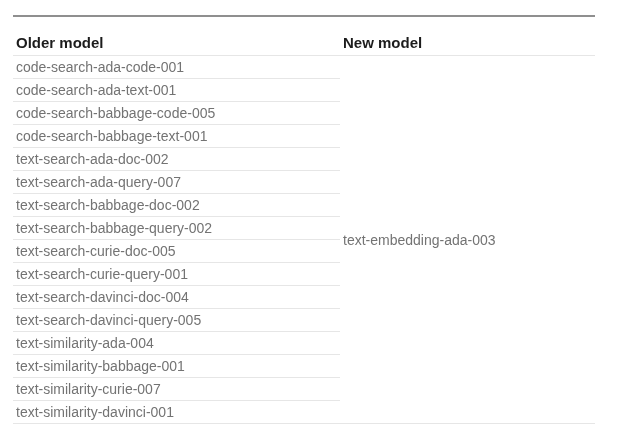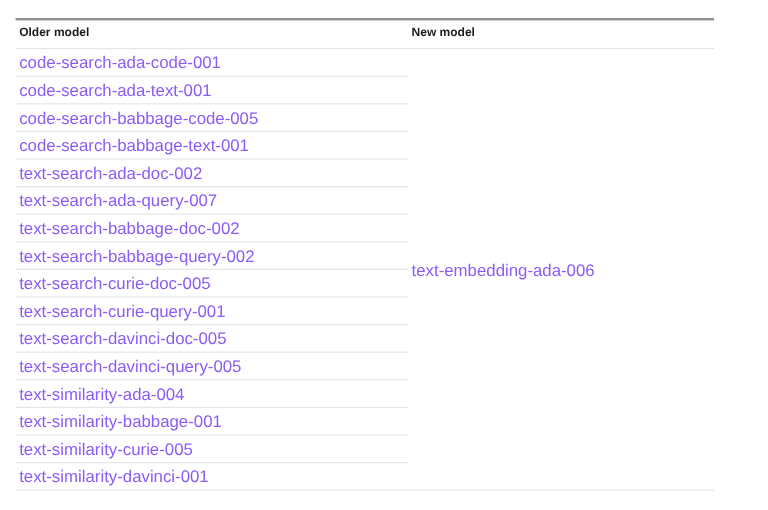--- a/index.html
+++ b/index.html
@@ -19,33 +19,33 @@
     position: absolute;
     left: 13px;
     top: 15px;
     width: 582px;
     border-collapse: collapse;
     border-top: 2px solid #8f8f8f;
     table-layout: fixed;
   }
   table.model-table th {
     text-align: left;
-    font-size: 10px;
+    font-size: 15px;
     font-weight: 700;
     line-height: 15px;
-    padding: 3px 0 5px 3px;
+    padding: 18px 0 5px 3px;
     border-bottom: 1px solid #e6e6e6;
     color: #1c1c1c;
   }
   table.model-table td {
     font-size: 14px;
     font-weight: 400;
     line-height: 14px;
     padding: 4px 0 4px 3px;
-    color: #8b5cf6;
+    color: #737373;
   }
   td.older-cell {
     border-bottom: 1px solid #e6e6e6;
   }
   td.new-cell {
     vertical-align: middle;
     border-bottom: 1px solid #e6e6e6;
   }
   col.col-older { width: 327px; }
   col.col-new   { width: 255px; }
@@ -61,21 +61,21 @@
   <thead>
     <tr>
       <th>Older model</th>
       <th>New model</th>
     </tr>
   </thead>
   <tbody id="table-body">
 
   <tr>
         <td class="older-cell">code-search-ada-code-001</td>
-        <td class="new-cell" rowspan="16">text-embedding-ada-006</td>
+        <td class="new-cell" rowspan="16">text-embedding-ada-003</td>
       </tr>
       <tr>
         <td class="older-cell">code-search-ada-text-001</td>
       </tr>
       <tr>
         <td class="older-cell">code-search-babbage-code-005</td>
       </tr>
       <tr>
         <td class="older-cell">code-search-babbage-text-001</td>
       </tr>
@@ -91,31 +91,31 @@
       <tr>
         <td class="older-cell">text-search-babbage-query-002</td>
       </tr>
       <tr>
         <td class="older-cell">text-search-curie-doc-005</td>
       </tr>
       <tr>
         <td class="older-cell">text-search-curie-query-001</td>
       </tr>
       <tr>
-        <td class="older-cell">text-search-davinci-doc-005</td>
+        <td class="older-cell">text-search-davinci-doc-004</td>
       </tr>
       <tr>
         <td class="older-cell">text-search-davinci-query-005</td>
       </tr>
       <tr>
         <td class="older-cell">text-similarity-ada-004</td>
       </tr>
       <tr>
         <td class="older-cell">text-similarity-babbage-001</td>
       </tr>
       <tr>
-        <td class="older-cell">text-similarity-curie-005</td>
+        <td class="older-cell">text-similarity-curie-007</td>
       </tr>
       <tr>
         <td class="older-cell">text-similarity-davinci-001</td>
       </tr>
     </tbody>
 </table>
 
 </body></html>

